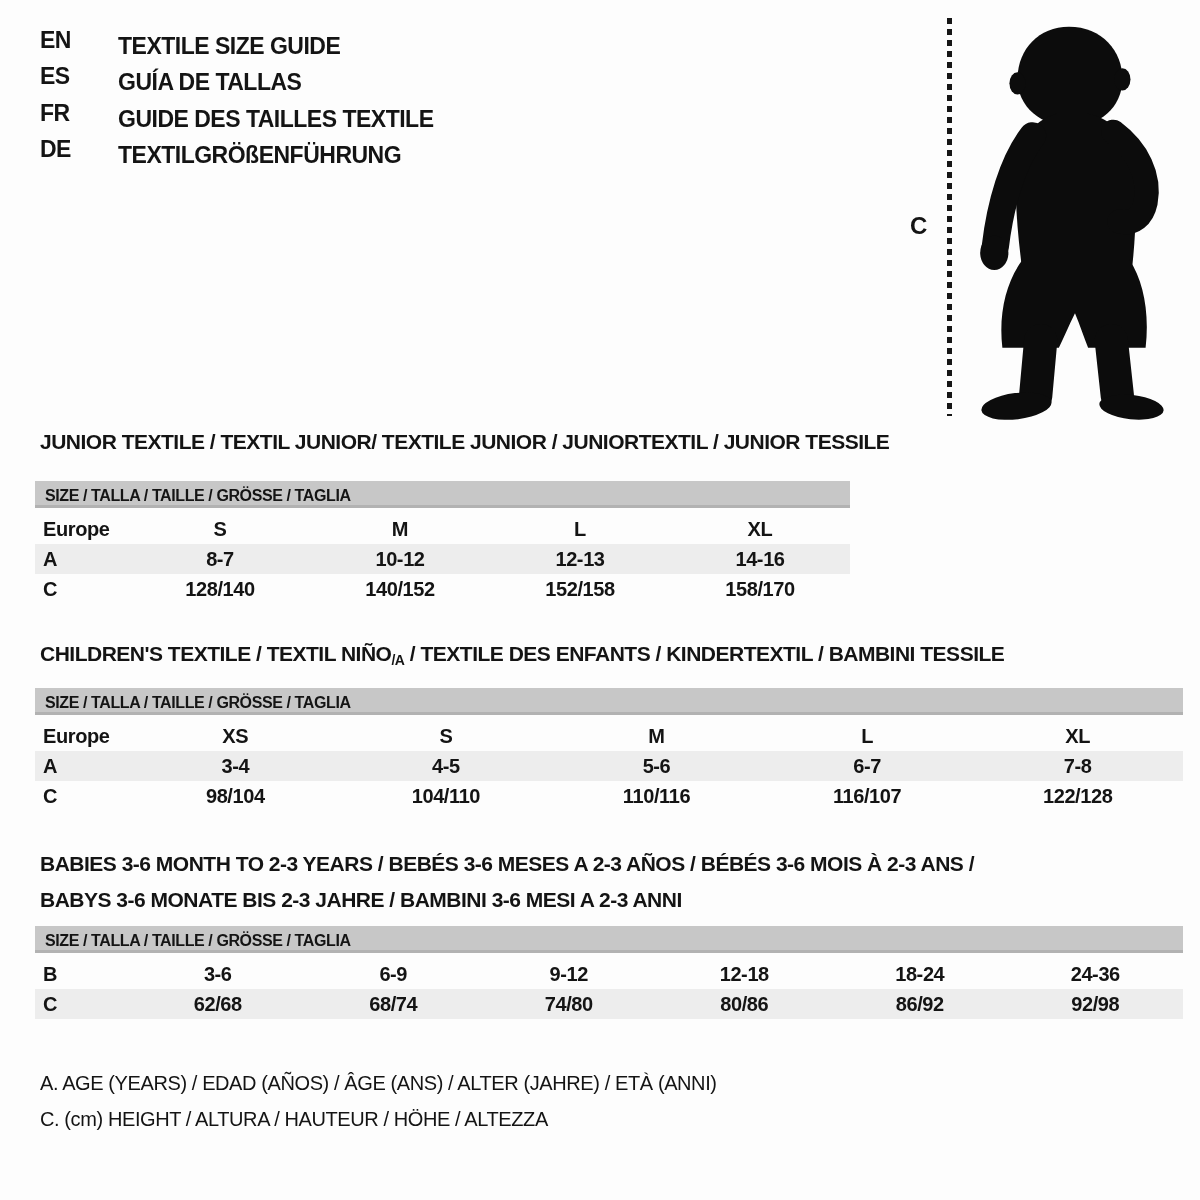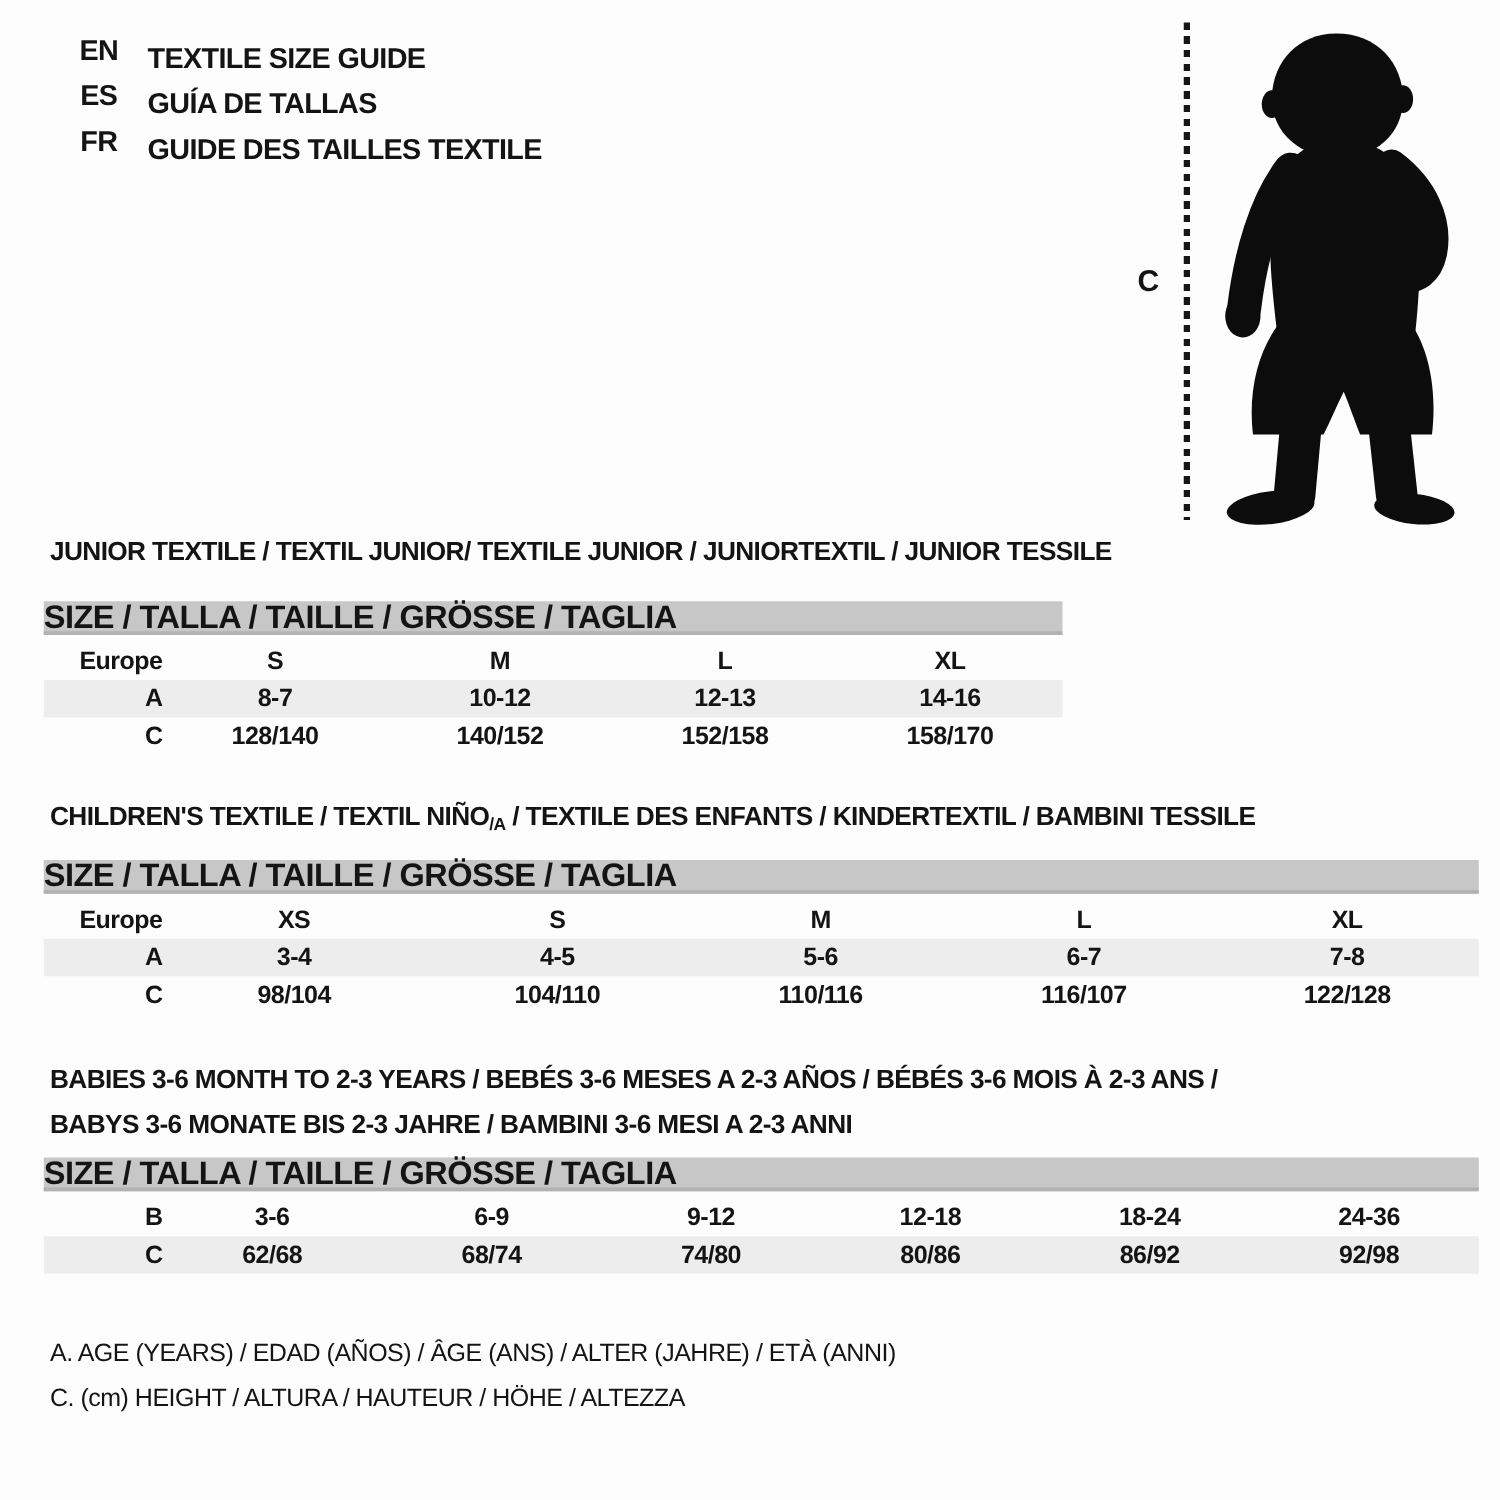--- a/index.html
+++ b/index.html
@@ -7,48 +7,48 @@
     width:1200px;height:1200px;
     background:#fdfdfd;
     font-family:"Liberation Sans", sans-serif;
     color:#141414;
     position:relative;
     overflow:hidden;
   }
   .abs{position:absolute;}
 
   
-  .lang-block{left:40px;top:22px;display:flex;flex-direction:column;text-align:center;}
+  .lang-block{left:40px;top:22px;display:flex;flex-direction:column;}
   .lang-row{display:flex;height:36.5px;align-items:center;}
   .lang-code{width:78px;font-size:23px;font-weight:bold;letter-spacing:-0.5px;}
   .lang-title{font-size:23px;font-weight:bold;letter-spacing:-0.5px;margin-top:12px;}
 
   
   .dash-line{
     left:947px;top:18px;width:5px;height:398px;
     background:repeating-linear-gradient(to bottom,#161616 0 6px,transparent 6px 11px);
   }
   .c-label{left:910px;top:212px;font-size:24px;font-weight:bold;}
   .toddler{left:960px;top:12px;width:232px;height:410px;}
 
   
   .sec-title{font-size:21px;font-weight:bold;letter-spacing:-0.5px;white-space:nowrap;}
   .sec-title sub{font-size:14px;vertical-align:-4px;}
 
   
   .size-table{left:35px;}
   .size-bar{
     height:27px;background:#c7c7c7;border-bottom:3px solid #b2b2b2;
-    display:flex;align-items:center;padding-left:0;
-    font-size:26px;font-weight:bold;letter-spacing:-0.4px;
+    display:flex;align-items:flex-end;padding-left:10px;
+    font-size:16px;font-weight:bold;letter-spacing:-0.4px;
     margin-bottom:6px;box-sizing:border-box;
   }
   .trow{display:grid;height:30px;align-items:center;font-size:20px;font-weight:bold;letter-spacing:-0.4px;}
   .trow.shaded{background:#ededed;}
-  .trow .rl{text-align:right;padding-left:8px;}
+  .trow .rl{text-align:left;padding-left:8px;}
   .trow .cv{text-align:center;}
   .cols-junior{grid-template-columns:95px repeat(4,1fr);}
   .cols-children{grid-template-columns:95px repeat(5,1fr);}
   .cols-babies{grid-template-columns:95px repeat(6,1fr);}
   .w-junior{width:815px;}
   .w-wide{width:1148px;}
 
   
   .legend{left:40px;top:1066px;display:flex;flex-direction:column;}
   .legend-line{height:35.5px;display:flex;align-items:center;font-size:20px;font-weight:normal;letter-spacing:-0.4px;}
@@ -61,20 +61,24 @@
     <span class="lang-code">EN</span>
     <span class="lang-title">TEXTILE SIZE GUIDE</span>
   </div>
   <div class="lang-row">
     <span class="lang-code">ES</span>
     <span class="lang-title">GUÍA DE TALLAS</span>
   </div>
   <div class="lang-row">
     <span class="lang-code">FR</span>
     <span class="lang-title">GUIDE DES TAILLES TEXTILE</span>
+  </div>
+  <div class="lang-row">
+    <span class="lang-code">DE</span>
+    <span class="lang-title">TEXTILGRÖßENFÜHRUNG</span>
   </div>
 </div>
 
 <div class="abs dash-line"></div>
 <div class="abs c-label">C</div>
 <svg class="abs toddler" viewBox="0 0 230 405" aria-hidden="true">
   <g fill="#0c0c0c">
     <path d="M108 14 C 141 14 161 38 161 66 C 161 94 138 113 110 113 C 82 113 56 94 57 64 C 58 36 78 14 108 14 Z"></path>
     <ellipse cx="57" cy="70" rx="8" ry="11"></ellipse>
     <ellipse cx="161" cy="66" rx="8" ry="11"></ellipse>

